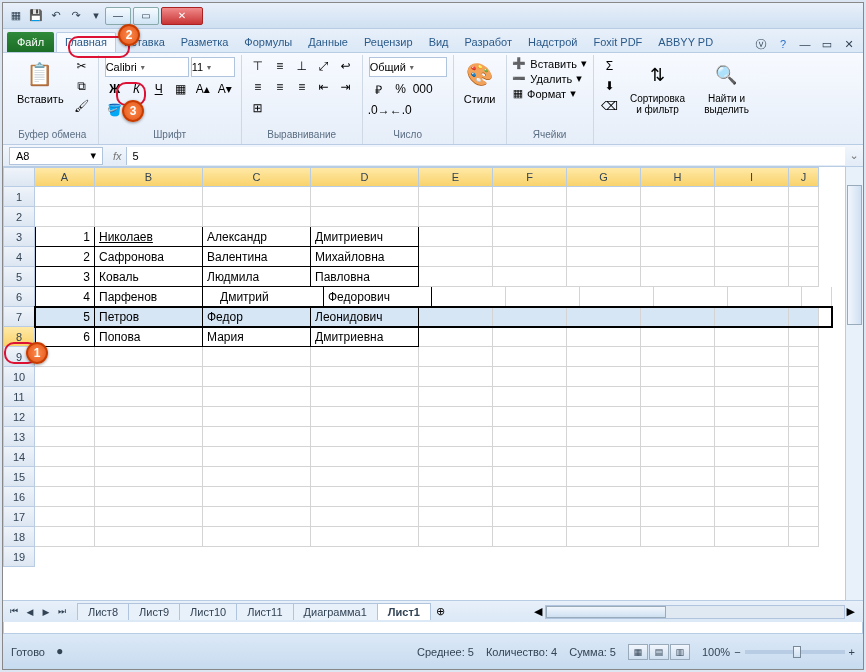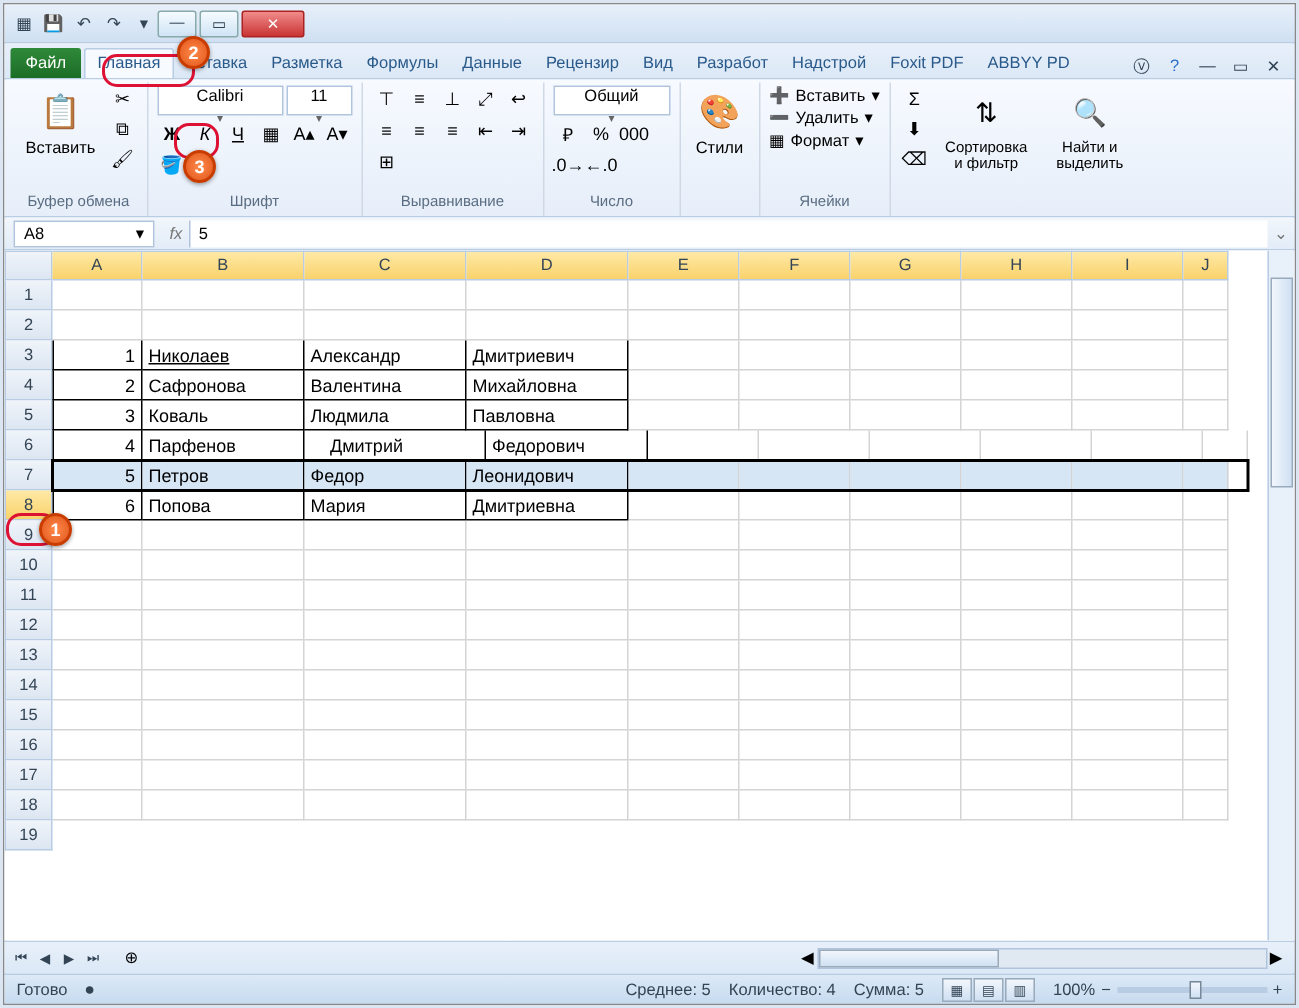--- a/index.html
+++ b/index.html
@@ -23,21 +23,21 @@
 .tabs-right span { width: 16px; height: 16px; display: flex; align-items: center; justify-content: center; font-size: 11px; color: #345; }
 
 .ribbon { height: 92px; background: linear-gradient(#f7faff,#e6eef9); border-bottom: 1px solid #b8cce4; display: flex; padding: 2px 4px 0; font-size: 11px; }
 .group { border-right: 1px solid #cfd9e6; padding: 2px 6px; display: flex; flex-direction: column; justify-content: space-between; }
 .group-body { display: flex; gap: 4px; align-items: flex-start; }
 .group-label { text-align: center; font-size: 10px; color: #5a6d82; padding: 2px 0; }
 .big-btn { display: flex; flex-direction: column; align-items: center; gap: 2px; padding: 2px 4px; cursor: pointer; border-radius: 2px; }
 .big-btn .ico { width: 32px; height: 32px; display: flex; align-items: center; justify-content: center; font-size: 22px; }
 .small-col { display: flex; flex-direction: column; gap: 2px; }
 .small-btn { width: 20px; height: 18px; display: flex; align-items: center; justify-content: center; font-size: 12px; cursor: pointer; border-radius: 2px; }
-.dd { border: 1px solid #b0c4de; background: #fff; height: 20px; padding: 0 0; display: flex; align-items: center; font-size: 11px; gap: 4px; flex-direction: column; }
+.dd { border: 1px solid #b0c4de; background: #fff; height: 20px; padding: 0 0; display: flex; align-items: center; font-size: 11px; gap: 4px; }
 .dd.small { width: 44px; }
 .dd .arr { font-size: 8px; color: #666; }
 .row { display: flex; gap: 2px; }
 
 .namebox-row { height: 22px; background: linear-gradient(#f2f6fc,#e2ecf7); display: flex; align-items: center; border-bottom: 1px solid #b8cce4; font-size: 11px; }
 .namebox { width: 94px; border: 1px solid #b0c4de; background: #fff; height: 18px; margin: 0 6px; display: flex; align-items: center; padding: 0 6px; justify-content: space-between; }
 .fx-btns { display: flex; gap: 6px; padding: 0 4px; color: #777; }
 .formula { flex: 1; border-left: 1px solid #b0c4de; height: 18px; padding: 0 6px; display: flex; align-items: center; background: #fff; }
 
 .sheet-area { flex: 1; display: flex; overflow: hidden; background: #fff; position: relative; }
@@ -60,21 +60,21 @@
 
 .sheet-tabs { height: 22px; background: linear-gradient(#e8f0fa,#dbe8f6); display: flex; align-items: center; border-top: 1px solid #b8cce4; font-size: 11px; padding: 0 4px; }
 .st-nav { display: flex; gap: 2px; margin-right: 8px; }
 .st-nav span { width: 14px; height: 14px; display: flex; align-items: center; justify-content: center; font-size: 9px; color: #345; cursor: pointer; }
 .st-tab { padding: 2px 10px; background: #e8f0fa; border: 1px solid #b0c4de; border-bottom: none; margin-right: -1px; cursor: pointer; color: #345; }
 .st-tab.active { background: #fff; font-weight: bold; }
 .st-scroll { flex: 1; display: flex; justify-content: flex-end; align-items: center; gap: 2px; padding-right: 4px; }
 .hscroll { height: 14px; flex: 1; max-width: 300px; background: #e0e8f2; border: 1px solid #b0c4de; position: relative; }
 .hscroll-thumb { position: absolute; left: 0; top: 0; bottom: 0; width: 120px; background: linear-gradient(#f2f6fc,#cfe0f2); border: 1px solid #9ab; }
 
-.statusbar { height: 20px; background: linear-gradient(#dce9f7,#c7dbef); display: flex; align-items: center; font-size: 11px; color: #345; padding: 0 8px; border-top: 1px solid #b8cce4; gap: 12px; }
+.statusbar { height: 36px; background: linear-gradient(#dce9f7,#c7dbef); display: flex; align-items: center; font-size: 11px; color: #345; padding: 0 8px; border-top: 1px solid #b8cce4; gap: 12px; margin-top: 11px; }
 .statusbar .spacer { flex: 1; }
 .viewbtns { display: flex; gap: 1px; }
 .viewbtn { width: 20px; height: 16px; background: linear-gradient(#f2f6fc,#cfe0f2); border: 1px solid #9ab; display: flex; align-items: center; justify-content: center; font-size: 9px; }
 .zoom { display: flex; align-items: center; gap: 4px; }
 .zoom-track { width: 100px; height: 4px; background: #b8cce4; position: relative; }
 .zoom-thumb { position: absolute; left: 48px; top: -4px; width: 8px; height: 12px; background: linear-gradient(#f2f6fc,#cfe0f2); border: 1px solid #789; }
 
 .callout { position: absolute; width: 22px; height: 22px; border-radius: 50%; background: radial-gradient(#ff8a4a,#e0551a); border: 2px solid #c93c00; color: #fff; font-weight: bold; font-size: 12px; display: flex; align-items: center; justify-content: center; box-shadow: 0 1px 3px rgba(0,0,0,.4); z-index: 100; }
 .callout-ring { position: absolute; border: 2px solid #d13; border-radius: 10px; z-index: 99; pointer-events: none; }
 
@@ -541,20 +541,28 @@
     </div>
   </div>
 
   <div class="sheet-tabs">
     <div class="st-nav">
       <span>⏮</span>
       <span>◀</span>
       <span>▶</span>
       <span>⏭</span>
     </div>
+    <div id="sheet-tabs-list" style="display:flex">
+        <div class="st-tab">Лист8</div>
+        <div class="st-tab">Лист9</div>
+        <div class="st-tab">Лист10</div>
+        <div class="st-tab">Лист11</div>
+        <div class="st-tab">Диаграмма1</div>
+        <div class="st-tab active">Лист1</div>
+      </div>
     <span style="padding:0 6px">⊕</span>
     <div class="st-scroll">
       <span>◀</span>
       <div class="hscroll">
           <div class="hscroll-thumb"></div>
         </div>
       <span>▶</span>
     </div>
   </div>
 

